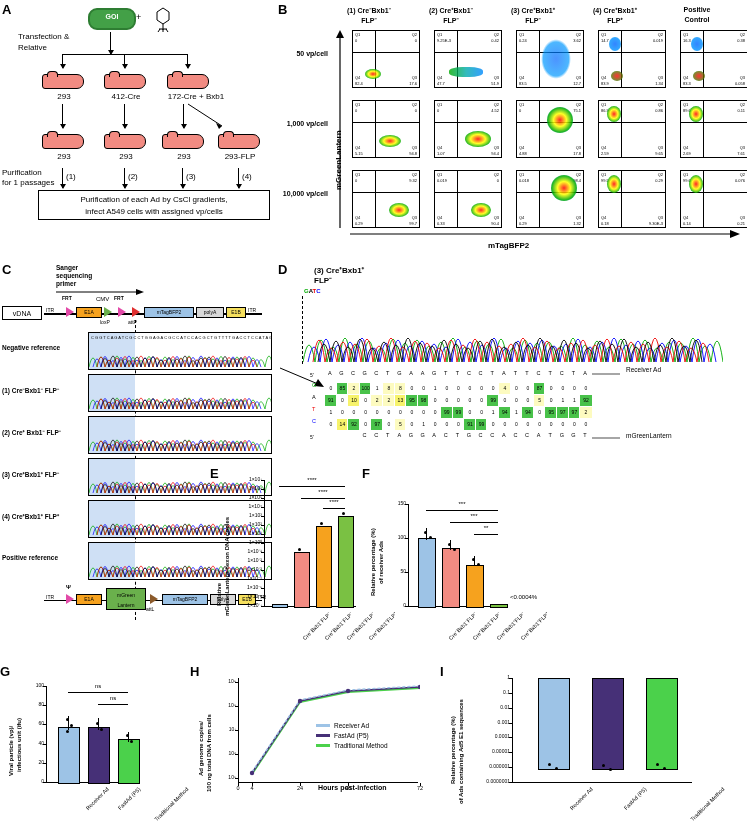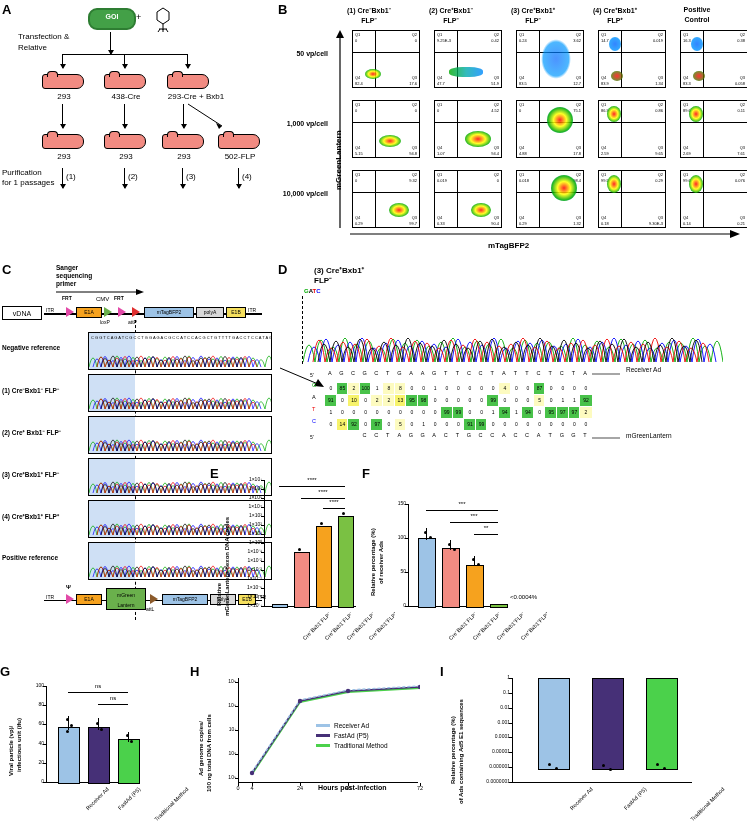--- a/index.html
+++ b/index.html
@@ -84,22 +84,22 @@
   <div class="cellbox" style="left:42px;top:70px;">
       <div class="cellbody"></div>
     </div>
   <div class="cellbox" style="left:104px;top:70px;">
       <div class="cellbody"></div>
     </div>
   <div class="cellbox" style="left:167px;top:70px;">
       <div class="cellbody"></div>
     </div>
   <div style="position:absolute;left:42px;top:92px;width:44px;text-align:center;font-size:8px;">293</div>
-  <div style="position:absolute;left:96px;top:92px;width:60px;text-align:center;font-size:8px;">438-Cre</div>
-  <div style="position:absolute;left:152px;top:92px;width:88px;text-align:center;font-size:8px;">293-Cre + Bxb1</div>
+  <div style="position:absolute;left:96px;top:92px;width:60px;text-align:center;font-size:8px;">412-Cre</div>
+  <div style="position:absolute;left:152px;top:92px;width:88px;text-align:center;font-size:8px;">172-Cre + Bxb1</div>
 
   <div class="arrowdown" style="left:62px;top:104px;height:24px;"></div>
   <div class="arrowdown" style="left:124px;top:104px;height:24px;"></div>
   <div class="arrowdown" style="left:183px;top:104px;height:24px;"></div>
   <svg style="position:absolute;left:186px;top:102px;" width="48" height="30">
     <line x1="2" y1="2" x2="36" y2="24" stroke="#000" stroke-width="1"></line>
     <polygon points="36,24 30,21 33,27" fill="#000"></polygon>
   </svg>
 
   <div class="cellbox" style="left:42px;top:130px;">
@@ -110,34 +110,38 @@
     </div>
   <div class="cellbox" style="left:162px;top:130px;">
       <div class="cellbody"></div>
     </div>
   <div class="cellbox" style="left:218px;top:130px;">
       <div class="cellbody"></div>
     </div>
   <div style="position:absolute;left:42px;top:152px;width:44px;text-align:center;font-size:8px;">293</div>
   <div style="position:absolute;left:104px;top:152px;width:44px;text-align:center;font-size:8px;">293</div>
   <div style="position:absolute;left:162px;top:152px;width:44px;text-align:center;font-size:8px;">293</div>
-  <div style="position:absolute;left:212px;top:152px;width:56px;text-align:center;font-size:8px;">502-FLP</div>
+  <div style="position:absolute;left:212px;top:152px;width:56px;text-align:center;font-size:8px;">293-FLP</div>
 
   <div style="position:absolute;left:2px;top:168px;font-size:8px;">Purification</div>
   <div style="position:absolute;left:2px;top:178px;font-size:8px;">for 1 passages</div>
 
   <div class="arrowdown" style="left:62px;top:168px;height:20px;"></div>
   <div class="arrowdown" style="left:124px;top:168px;height:20px;"></div>
   <div class="arrowdown" style="left:182px;top:168px;height:20px;"></div>
   <div class="arrowdown" style="left:238px;top:168px;height:20px;"></div>
   <div style="position:absolute;left:66px;top:172px;font-size:8px;">(1)</div>
   <div style="position:absolute;left:128px;top:172px;font-size:8px;">(2)</div>
   <div style="position:absolute;left:186px;top:172px;font-size:8px;">(3)</div>
   <div style="position:absolute;left:242px;top:172px;font-size:8px;">(4)</div>
 
+  <div class="box" style="position:absolute;left:38px;top:190px;width:232px;height:30px;">
+    <div style="position:absolute;left:0;right:0;top:4px;text-align:center;font-size:8px;">Purification of each Ad by CsCl gradients,</div>
+    <div style="position:absolute;left:0;right:0;top:16px;text-align:center;font-size:8px;">infect A549 cells with assigned vp/cells</div>
+  </div>
 </div>
 
 <div class="fig" id="panelB">
   <div class="panel-letter" style="position:absolute;left:0;top:2px;">B</div>
 
   <div style="position:absolute;left:52px;top:6px;width:78px;text-align:center;font-size:7px;font-weight:bold;">(1) Cre⁻Bxb1⁻</div>
   <div style="position:absolute;left:52px;top:16px;width:78px;text-align:center;font-size:7px;font-weight:bold;">FLP⁻</div>
   <div style="position:absolute;left:134px;top:6px;width:78px;text-align:center;font-size:7px;font-weight:bold;">(2) Cre⁺Bxb1⁻</div>
   <div style="position:absolute;left:134px;top:16px;width:78px;text-align:center;font-size:7px;font-weight:bold;">FLP⁻</div>
   <div style="position:absolute;left:216px;top:6px;width:78px;text-align:center;font-size:7px;font-weight:bold;">(3) Cre⁺Bxb1⁺</div>

